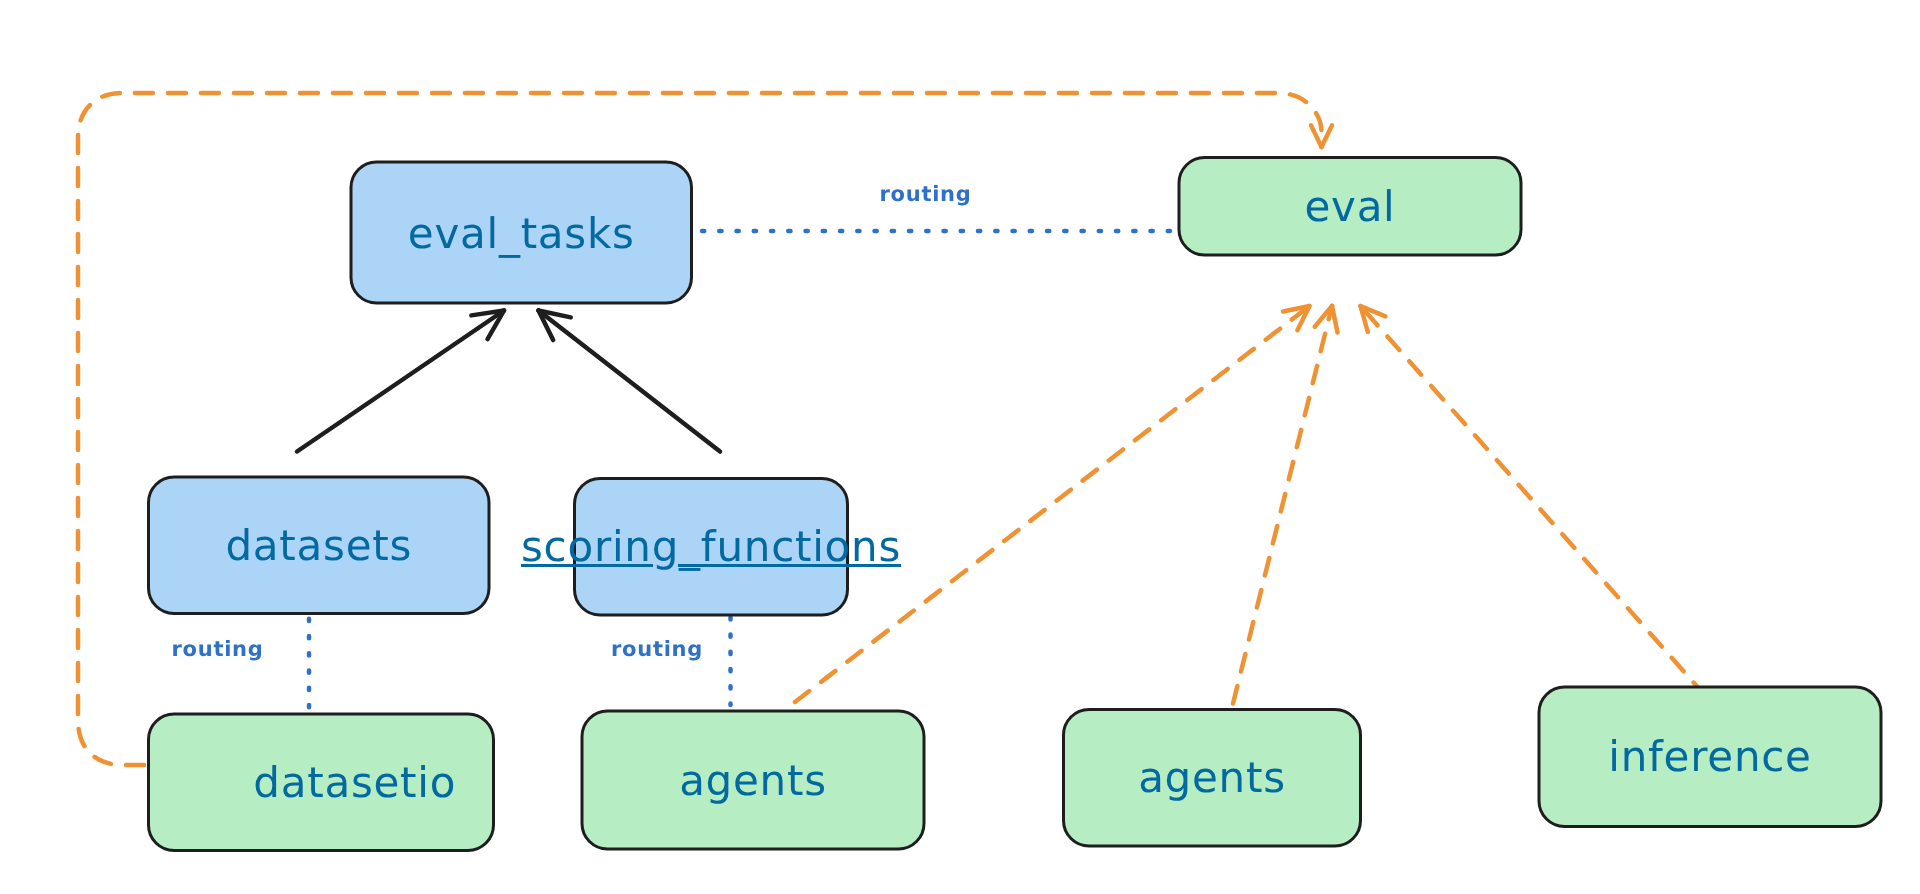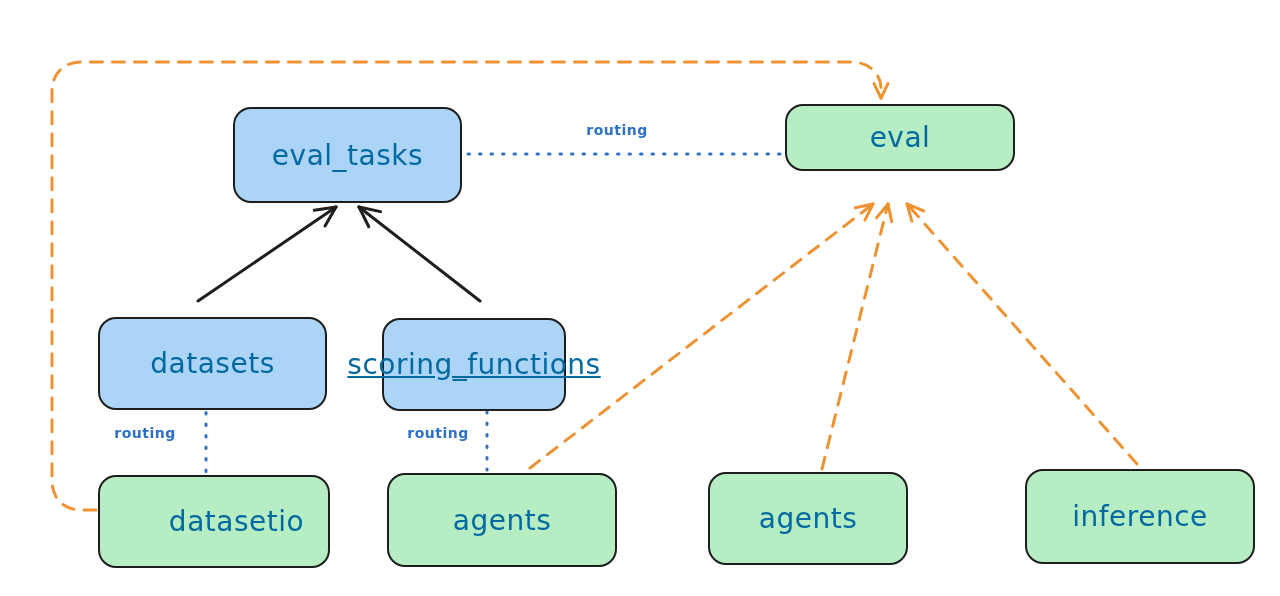--- a/index.html
+++ b/index.html
@@ -86,21 +86,21 @@
   </div>
   <div class="node green" style="left: 98px; top: 475px; width: 232px; height: 93px; padding-left: 45px;">
     <span>datasetio</span>
   </div>
   <div class="node green" style="left: 387px; top: 473px; width: 230px; height: 94px;">
     <span>agents</span>
   </div>
   <div class="node green" style="left: 708px; top: 472px; width: 200px; height: 93px;">
     <span>agents</span>
   </div>
-  <div class="node green" style="left: 1025px; top: 469px; width: 230px; height: 95px;">
+  <div class="node green" style="left: 1025px; top: 457px; width: 230px; height: 95px;">
     <span>inference</span>
   </div>
 
   <div class="edge-label" style="left: 617px; top: 130px; color: rgb(47, 112, 200);">routing</div>
   <div class="edge-label" style="left: 145px; top: 433px; color: rgb(47, 112, 200);">routing</div>
   <div class="edge-label" style="left: 438px; top: 433px; color: rgb(47, 112, 200);">routing</div>
 
 </div>
 
 </body></html>

